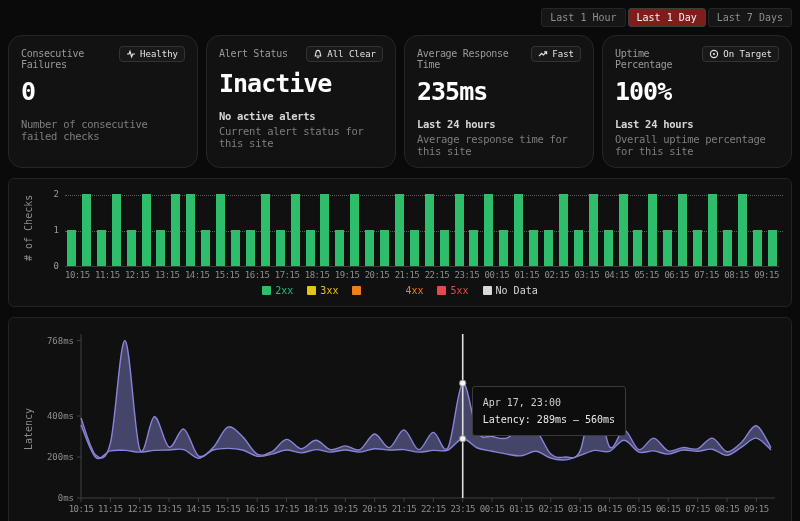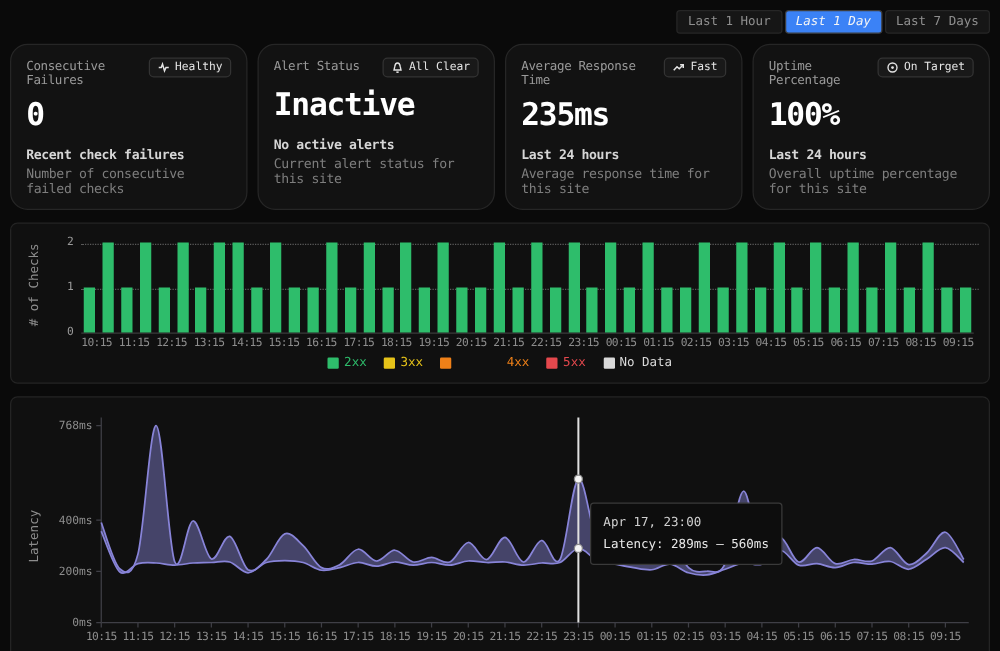--- a/index.html
+++ b/index.html
@@ -4,21 +4,21 @@
 <style>
   * { margin:0; padding:0; box-sizing:border-box; }
   html,body { width:800px; height:521px; background:#0a0a0a; overflow:hidden;
     font-family:"DejaVu Sans Mono","Liberation Mono",monospace; }
   .page { width:800px; height:521px; padding:8px; background:#0a0a0a; }
 
   
   .topbar { display:flex; justify-content:flex-end; gap:2px; margin-bottom:8px; }
   .topbar button { font-family:inherit; font-size:10px; color:#8f8f8f; background:#161616;
     border:1px solid #262626; padding:3px 8px; border-radius:3px; cursor:pointer; }
-  .topbar button.selected { background:#3b82f6; color:#f5f5f5; border-color:#3d3d3d;font-style:italic; }
+  .topbar button.selected { background:#7f1d1d; color:#f5f5f5; border-color:#3d3d3d; }
 
   
   .cards { display:flex; gap:8px; margin-bottom:10px; }
   .card { flex:1; background:#121212; border:1px solid #262626; border-radius:14px; padding:10px 12px; }
   .card-top { display:flex; justify-content:space-between; align-items:flex-start; margin-bottom:7px; }
   .card-title { font-size:10px; color:#9a9a9a; letter-spacing:-0.3px; padding-top:2px; }
   .badge { display:inline-flex; align-items:center; gap:4px; font-size:9px; color:#e4e4e4;
     border:1px solid #333; background:#191919; border-radius:4px; padding:2px 6px; white-space:nowrap; }
   .badge svg { display:block; }
   .card-value { font-size:25px; font-weight:bold; color:#ffffff; letter-spacing:-1px; margin-bottom:12px; }
@@ -71,21 +71,20 @@
       <div class="card-top">
         <span class="card-title">Consecutive Failures</span>
         <span class="badge">
           <svg width="10" height="10" viewBox="0 0 10 10" fill="none" stroke="#e4e4e4" stroke-width="1.2">
               <polyline points="1,5 3,5 4,2.3 5.6,7.7 6.8,5 9,5"></polyline>
             </svg>
           <span>Healthy</span>
         </span>
       </div>
       <div class="card-value">0</div>
-      <div class="card-sub">Recent check failures</div>
       <div class="card-desc">Number of consecutive failed checks</div>
     </div>
 
     <div class="card">
       <div class="card-top">
         <span class="card-title">Alert Status</span>
         <span class="badge">
           <svg width="10" height="10" viewBox="0 0 10 10" fill="none" stroke="#e4e4e4" stroke-width="1.1">
               <path d="M2.2 7h5.6L7.2 4.3C7 2.6 6.5 1.4 5 1.4S3 2.6 2.8 4.3Z"></path>
               <path d="M4.2 8.3a0.9 0.9 0 0 0 1.6 0"></path>
@@ -308,21 +307,21 @@
             <text x="691.9574468085106" y="184" text-anchor="middle" font-size="9" letter-spacing="-0.5" fill="#8d8d8d" font-family="DejaVu Sans Mono, monospace">08:15</text>
             <line x1="721.3191489361702" y1="170" x2="721.3191489361702" y2="174" stroke="#3f3f46"></line>
             <text x="721.3191489361702" y="184" text-anchor="middle" font-size="9" letter-spacing="-0.5" fill="#8d8d8d" font-family="DejaVu Sans Mono, monospace">09:15</text>
             <path d="M46.0,90.0C48.4,96.2 55.8,122.8 60.7,127.0C65.6,131.1 70.5,134.1 75.4,115.1C80.3,96.0 85.1,11.5 90.0,12.6C94.9,13.6 99.8,108.5 104.7,121.2C109.6,133.9 114.5,89.2 119.4,88.8C124.3,88.5 129.2,117.1 134.1,119.2C139.0,121.2 143.9,99.7 148.8,101.1C153.7,102.6 158.6,124.7 163.4,127.8C168.3,130.8 173.2,124.4 178.1,119.6C183.0,114.8 187.9,100.9 192.8,99.1C197.7,97.2 202.6,104.0 207.5,108.5C212.4,113.0 217.3,123.6 222.2,126.1C227.1,128.7 232.0,126.1 236.9,123.7C241.7,121.2 246.6,111.8 251.5,111.4C256.4,110.9 261.3,120.7 266.2,120.8C271.1,120.9 276.0,112.1 280.9,112.2C285.8,112.3 290.7,120.7 295.6,121.6C300.5,122.6 305.4,117.9 310.3,117.9C315.1,117.9 320.0,123.6 324.9,121.6C329.8,119.6 334.7,106.4 339.6,106.0C344.5,105.7 349.4,120.3 354.3,119.6C359.2,118.9 364.1,101.6 369.0,101.9C373.9,102.3 378.8,121.2 383.7,121.6C388.6,122.0 393.4,104.7 398.3,104.4C403.2,104.1 408.1,127.8 413.0,119.6C417.9,111.4 422.8,57.8 427.7,55.2C432.6,52.6 437.5,95.1 442.4,104.0C447.3,112.9 452.2,107.5 457.1,108.5C462.0,109.5 466.9,111.6 471.7,110.1C476.6,108.7 481.5,101.2 486.4,99.9C491.3,98.6 496.2,98.0 501.1,102.4C506.0,106.7 510.9,121.7 515.8,126.1C520.7,130.6 525.6,129.5 530.5,129.0C535.4,128.5 540.3,133.5 545.1,122.9C550.0,112.2 554.9,65.7 559.8,65.0C564.7,64.4 569.6,112.6 574.5,118.8C579.4,124.9 584.3,101.5 589.2,101.9C594.1,102.4 599.0,120.3 603.9,121.6C608.8,123.0 613.7,109.9 618.6,110.1C623.4,110.3 628.3,121.3 633.2,122.9C638.1,124.4 643.0,119.9 647.9,119.6C652.8,119.2 657.7,122.4 662.6,120.8C667.5,119.2 672.4,109.7 677.3,110.1C682.2,110.6 687.1,123.0 692.0,123.7C696.9,124.4 701.7,118.5 706.6,114.2C711.5,109.9 716.4,97.0 721.3,97.8C726.2,98.7 733.6,115.9 736.0,119.6L736.0,122.0C733.6,120.0 726.2,110.6 721.3,110.1C716.4,109.7 711.5,116.3 706.6,119.2C701.7,122.0 696.9,127.0 692.0,127.4C687.1,127.7 682.2,121.9 677.3,121.2C672.4,120.5 667.5,123.1 662.6,123.3C657.7,123.4 652.8,121.6 647.9,122.0C643.0,122.5 638.1,126.0 633.2,126.1C628.3,126.3 623.4,123.2 618.6,122.9C613.7,122.5 608.8,125.9 603.9,124.1C599.0,122.3 594.1,112.3 589.2,112.2C584.3,112.1 579.4,121.6 574.5,123.3C569.6,125.0 564.7,121.8 559.8,122.4C554.9,123.1 550.0,125.8 545.1,127.4C540.3,128.9 535.4,131.4 530.5,131.9C525.6,132.3 520.7,131.7 515.8,130.2C510.9,128.8 506.0,123.7 501.1,123.3C496.2,122.9 491.3,127.3 486.4,127.8C481.5,128.2 476.6,126.9 471.7,126.1C466.9,125.4 462.0,124.3 457.1,123.3C452.2,122.2 447.3,122.1 442.4,120.0C437.5,117.9 432.6,110.4 427.7,110.8C422.8,111.1 417.9,120.1 413.0,122.0C408.1,124.0 403.2,122.1 398.3,122.4C393.4,122.8 388.6,124.2 383.7,124.1C378.8,123.9 373.9,122.0 369.0,121.6C364.1,121.3 359.2,122.2 354.3,122.0C349.4,121.9 344.5,120.5 339.6,120.8C334.7,121.1 329.8,123.9 324.9,124.1C320.0,124.3 315.1,122.0 310.3,122.0C305.4,122.0 300.5,124.1 295.6,124.1C290.7,124.0 285.8,121.5 280.9,121.6C276.0,121.8 271.1,124.8 266.2,124.9C261.3,125.0 256.4,121.8 251.5,122.0C246.6,122.2 241.7,125.1 236.9,126.1C232.0,127.2 227.1,128.9 222.2,128.2C217.3,127.5 212.4,123.3 207.5,122.0C202.6,120.7 197.7,120.4 192.8,120.4C187.9,120.4 183.0,120.4 178.1,122.0C173.2,123.7 168.3,130.3 163.4,130.2C158.6,130.2 153.7,123.0 148.8,121.6C143.9,120.3 139.0,121.9 134.1,122.0C129.2,122.2 124.3,122.1 119.4,122.4C114.5,122.8 109.6,124.1 104.7,124.1C99.8,124.1 94.9,122.6 90.0,122.4C85.1,122.2 80.3,121.7 75.4,122.9C70.5,124.0 65.6,133.7 60.7,129.4C55.8,125.1 48.4,102.4 46.0,97.0Z" fill="rgba(136,132,216,0.45)" stroke="none"></path>
             <path d="M46.0,90.0C48.4,96.2 55.8,122.8 60.7,127.0C65.6,131.1 70.5,134.1 75.4,115.1C80.3,96.0 85.1,11.5 90.0,12.6C94.9,13.6 99.8,108.5 104.7,121.2C109.6,133.9 114.5,89.2 119.4,88.8C124.3,88.5 129.2,117.1 134.1,119.2C139.0,121.2 143.9,99.7 148.8,101.1C153.7,102.6 158.6,124.7 163.4,127.8C168.3,130.8 173.2,124.4 178.1,119.6C183.0,114.8 187.9,100.9 192.8,99.1C197.7,97.2 202.6,104.0 207.5,108.5C212.4,113.0 217.3,123.6 222.2,126.1C227.1,128.7 232.0,126.1 236.9,123.7C241.7,121.2 246.6,111.8 251.5,111.4C256.4,110.9 261.3,120.7 266.2,120.8C271.1,120.9 276.0,112.1 280.9,112.2C285.8,112.3 290.7,120.7 295.6,121.6C300.5,122.6 305.4,117.9 310.3,117.9C315.1,117.9 320.0,123.6 324.9,121.6C329.8,119.6 334.7,106.4 339.6,106.0C344.5,105.7 349.4,120.3 354.3,119.6C359.2,118.9 364.1,101.6 369.0,101.9C373.9,102.3 378.8,121.2 383.7,121.6C388.6,122.0 393.4,104.7 398.3,104.4C403.2,104.1 408.1,127.8 413.0,119.6C417.9,111.4 422.8,57.8 427.7,55.2C432.6,52.6 437.5,95.1 442.4,104.0C447.3,112.9 452.2,107.5 457.1,108.5C462.0,109.5 466.9,111.6 471.7,110.1C476.6,108.7 481.5,101.2 486.4,99.9C491.3,98.6 496.2,98.0 501.1,102.4C506.0,106.7 510.9,121.7 515.8,126.1C520.7,130.6 525.6,129.5 530.5,129.0C535.4,128.5 540.3,133.5 545.1,122.9C550.0,112.2 554.9,65.7 559.8,65.0C564.7,64.4 569.6,112.6 574.5,118.8C579.4,124.9 584.3,101.5 589.2,101.9C594.1,102.4 599.0,120.3 603.9,121.6C608.8,123.0 613.7,109.9 618.6,110.1C623.4,110.3 628.3,121.3 633.2,122.9C638.1,124.4 643.0,119.9 647.9,119.6C652.8,119.2 657.7,122.4 662.6,120.8C667.5,119.2 672.4,109.7 677.3,110.1C682.2,110.6 687.1,123.0 692.0,123.7C696.9,124.4 701.7,118.5 706.6,114.2C711.5,109.9 716.4,97.0 721.3,97.8C726.2,98.7 733.6,115.9 736.0,119.6" fill="none" stroke="#8884d8" stroke-width="1.4"></path>
             <path d="M46.0,97.0C48.4,102.4 55.8,125.1 60.7,129.4C65.6,133.7 70.5,124.0 75.4,122.9C80.3,121.7 85.1,122.2 90.0,122.4C94.9,122.6 99.8,124.1 104.7,124.1C109.6,124.1 114.5,122.8 119.4,122.4C124.3,122.1 129.2,122.2 134.1,122.0C139.0,121.9 143.9,120.3 148.8,121.6C153.7,123.0 158.6,130.2 163.4,130.2C168.3,130.3 173.2,123.7 178.1,122.0C183.0,120.4 187.9,120.4 192.8,120.4C197.7,120.4 202.6,120.7 207.5,122.0C212.4,123.3 217.3,127.5 222.2,128.2C227.1,128.9 232.0,127.2 236.9,126.1C241.7,125.1 246.6,122.2 251.5,122.0C256.4,121.8 261.3,125.0 266.2,124.9C271.1,124.8 276.0,121.8 280.9,121.6C285.8,121.5 290.7,124.0 295.6,124.1C300.5,124.1 305.4,122.0 310.3,122.0C315.1,122.0 320.0,124.3 324.9,124.1C329.8,123.9 334.7,121.1 339.6,120.8C344.5,120.5 349.4,121.9 354.3,122.0C359.2,122.2 364.1,121.3 369.0,121.6C373.9,122.0 378.8,123.9 383.7,124.1C388.6,124.2 393.4,122.8 398.3,122.4C403.2,122.1 408.1,124.0 413.0,122.0C417.9,120.1 422.8,111.1 427.7,110.8C432.6,110.4 437.5,117.9 442.4,120.0C447.3,122.1 452.2,122.2 457.1,123.3C462.0,124.3 466.9,125.4 471.7,126.1C476.6,126.9 481.5,128.2 486.4,127.8C491.3,127.3 496.2,122.9 501.1,123.3C506.0,123.7 510.9,128.8 515.8,130.2C520.7,131.7 525.6,132.3 530.5,131.9C535.4,131.4 540.3,128.9 545.1,127.4C550.0,125.8 554.9,123.1 559.8,122.4C564.7,121.8 569.6,125.0 574.5,123.3C579.4,121.6 584.3,112.1 589.2,112.2C594.1,112.3 599.0,122.3 603.9,124.1C608.8,125.9 613.7,122.5 618.6,122.9C623.4,123.2 628.3,126.3 633.2,126.1C638.1,126.0 643.0,122.5 647.9,122.0C652.8,121.6 657.7,123.4 662.6,123.3C667.5,123.1 672.4,120.5 677.3,121.2C682.2,121.9 687.1,127.7 692.0,127.4C696.9,127.0 701.7,122.0 706.6,119.2C711.5,116.3 716.4,109.7 721.3,110.1C726.2,110.6 733.6,120.0 736.0,122.0" fill="none" stroke="#8884d8" stroke-width="1.4"></path>
             <line x1="427.70212765957444" y1="6" x2="427.70212765957444" y2="170" stroke="#e0e0e0" stroke-width="1.6"></line>
             <circle cx="427.70212765957444" cy="55.20000000000001" r="3.2" fill="#f5f5f5" stroke="#8a8a8a" stroke-width="1"></circle>
             <circle cx="427.70212765957444" cy="110.755" r="3.2" fill="#f5f5f5" stroke="#8a8a8a" stroke-width="1"></circle>
           </svg>
-        <div class="tooltip" style="left: 436.702px; top: 58.2px; margin-top: 16px;">
+        <div class="tooltip" style="left: 436.702px; top: 58.2px;">
           <div class="tt-title">Apr 17, 23:00</div>
           <div class="tt-text">Latency: 289ms – 560ms</div>
         </div>
       </div>
     </div>
 
   </div>
 
 </div>
 

